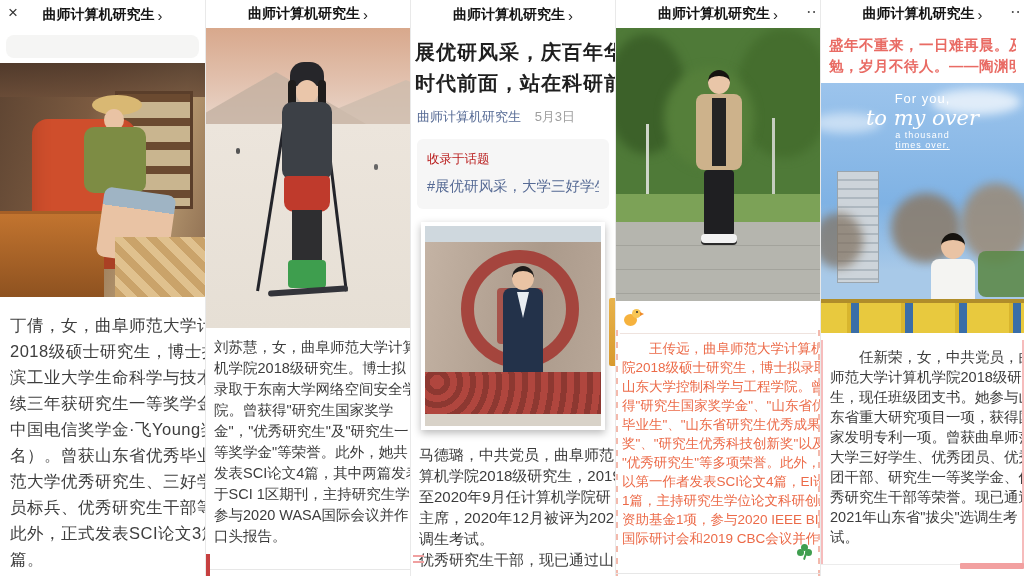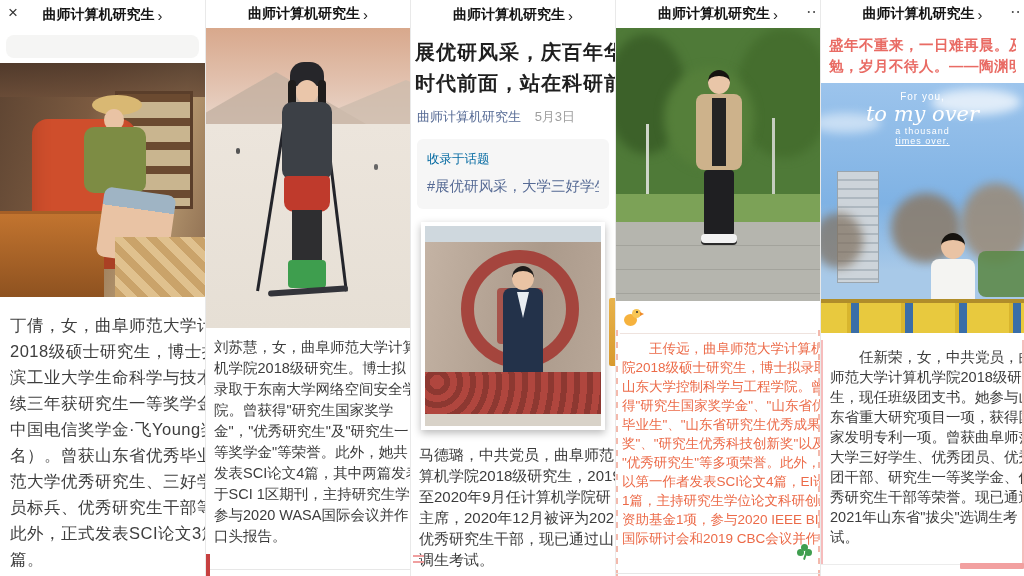--- a/index.html
+++ b/index.html
@@ -24,21 +24,21 @@
   .banner1{margin:5px 6px 0;height:23px;border-radius:8px;background:#f5f5f4;}
   .bio1{margin:15px 0 0 10px;font-size:16.5px;line-height:26px;color:#3d3d3d;letter-spacing:.5px;}
   
   .bio2{margin:9px 0 0 8px;font-size:14.5px;line-height:21px;color:#3c3c3c;}
   
   .title3{margin:7px 0 0 4px;font-size:20px;line-height:31px;font-weight:600;color:#1f1f1f;letter-spacing:1px;}
   .meta3{margin:9px 0 0 6px;font-size:13px;white-space:nowrap;overflow:hidden;}
   .meta3 .acct{color:#576b95;}
   .meta3 .date{color:#9e9e9e;margin-left:10px;}
   .topic{margin:13px 6px 0;background:#f6f6f6;border-radius:6px;padding:12px 10px 13px;}
-  .topic .lab{font-size:12.5px;color:#0369a1;}
+  .topic .lab{font-size:12.5px;color:#b91c1c;}
   .topic .tag{font-size:14.5px;color:#576b95;margin-top:9px;}
   .frame3{margin:13px 10px 0;height:208px;border:4px solid #fff;box-shadow:0 3px 8px rgba(0,0,0,.28);position:relative;overflow:hidden;background:#b3a193;}
   .bio3{margin:14px 0 0 8px;font-size:15px;line-height:21px;color:#3c3c3c;}
   
   .bio4{margin:5px 0 0 6px;font-size:13.5px;line-height:19px;}
   .bird{position:relative;width:20px;height:17px;margin:8px 0 0 8px;}
   .bird .b1{position:absolute;left:0;bottom:0;width:13px;height:12px;border-radius:50%;background:#f6b23d;}
   .bird .b2{position:absolute;left:8px;top:0;width:9px;height:9px;border-radius:50%;background:#f8c656;}
   .bird .bk{position:absolute;left:16px;top:3px;width:0;height:0;border-left:4px solid #ef8c2a;border-top:2px solid transparent;border-bottom:2px solid transparent;}
   .bird .ey{position:absolute;left:12px;top:2px;width:2px;height:2px;border-radius:50%;background:#333;}
@@ -166,22 +166,22 @@
       <div class="abs" style="left:92px;top:66px;width:12px;height:26px;background:#e9eef2;clip-path:polygon(0 0,100% 0,50% 100%);"></div>
       <div class="abs" style="left:87px;top:40px;width:22px;height:24px;background:#e9c3a4;border-radius:50%;border-top:5px solid #1d1b1a;"></div>
       <div class="abs" style="left:0;right:0;top:146px;height:44px;background:repeating-radial-gradient(circle at 12px 10px,#b0463e 0 7px,#8d3831 7px 13px);"></div>
       <div class="abs" style="left:0;right:0;bottom:0;height:12px;background:#d8d2c8;"></div>
     </div>
     <div class="bio3">
       <div class="ln">马德璐，中共党员，曲阜师范</div>
       <div class="ln">算机学院2018级研究生，2019</div>
       <div class="ln">至2020年9月任计算机学院研</div>
       <div class="ln">主席，2020年12月被评为202</div>
+      <div class="ln">调生考试。</div>
       <div class="ln">优秀研究生干部，现已通过山</div>
-      <div class="ln">调生考试。</div>
     </div>
     <div class="gold3"></div>
     <div class="dash3">
         <i class="d1"></i>
         <i class="d2"></i>
       </div>
   </div>
 
   <div class="panel" id="p4">
     <div class="hd">
@@ -241,21 +241,21 @@
       <span class="more">⋯</span>
     </div>
     <div class="quote5" style="color:#e96b64;">
       <div class="ln">盛年不重来，一日难再晨。及时宜自</div>
       <div class="ln">勉，岁月不待人。——陶渊明</div>
     </div>
     <div class="photo" style="margin-top:6px;height:250px;background:linear-gradient(#9cc4ec,#7fb2e4 48%,#a8c9e8 75%);">
       <div class="abs blur" style="left:110px;top:6px;width:90px;height:26px;background:#fff;border-radius:50%;opacity:.7;"></div>
       <div class="abs blur" style="left:-10px;top:30px;width:70px;height:20px;background:#fff;border-radius:50%;opacity:.5;"></div>
       <div class="abs" style="left:0;right:0;top:8px;text-align:center;color:#fff;">
-        <div style="font-size:10px;letter-spacing:1px;">For you,</div>
+        <div style="font-size:13px;letter-spacing:1px;">For you,</div>
         <div class="script" style="font-size:21px;line-height:24px;">to my over</div>
         <div style="font-size:9px;letter-spacing:1px;">a thousand</div>
         <div style="font-size:9px;letter-spacing:1px;text-decoration:underline;">times over.</div>
       </div>
       <div class="abs" style="left:16px;top:88px;width:42px;height:112px;background:repeating-linear-gradient(#cdd4da 0 7px,#aeb8c0 7px 9px);border:1px solid #9aa4ac;"></div>
       <div class="abs blur" style="left:70px;top:110px;width:70px;height:70px;background:#8a7a68;border-radius:50%;opacity:.85;"></div>
       <div class="abs blur" style="left:140px;top:100px;width:70px;height:80px;background:#9b8a76;border-radius:50%;opacity:.85;"></div>
       <div class="abs blur" style="left:-8px;top:130px;width:50px;height:55px;background:#7e6e5c;border-radius:50%;opacity:.7;"></div>
       <div class="abs" style="right:0;top:168px;width:46px;height:46px;background:#5d8a4a;border-radius:8px 0 0 8px;opacity:.9;"></div>
       <div class="abs" style="left:120px;top:150px;width:24px;height:26px;background:#e9c3a4;border-radius:50%;border-top:7px solid #16130f;"></div>

